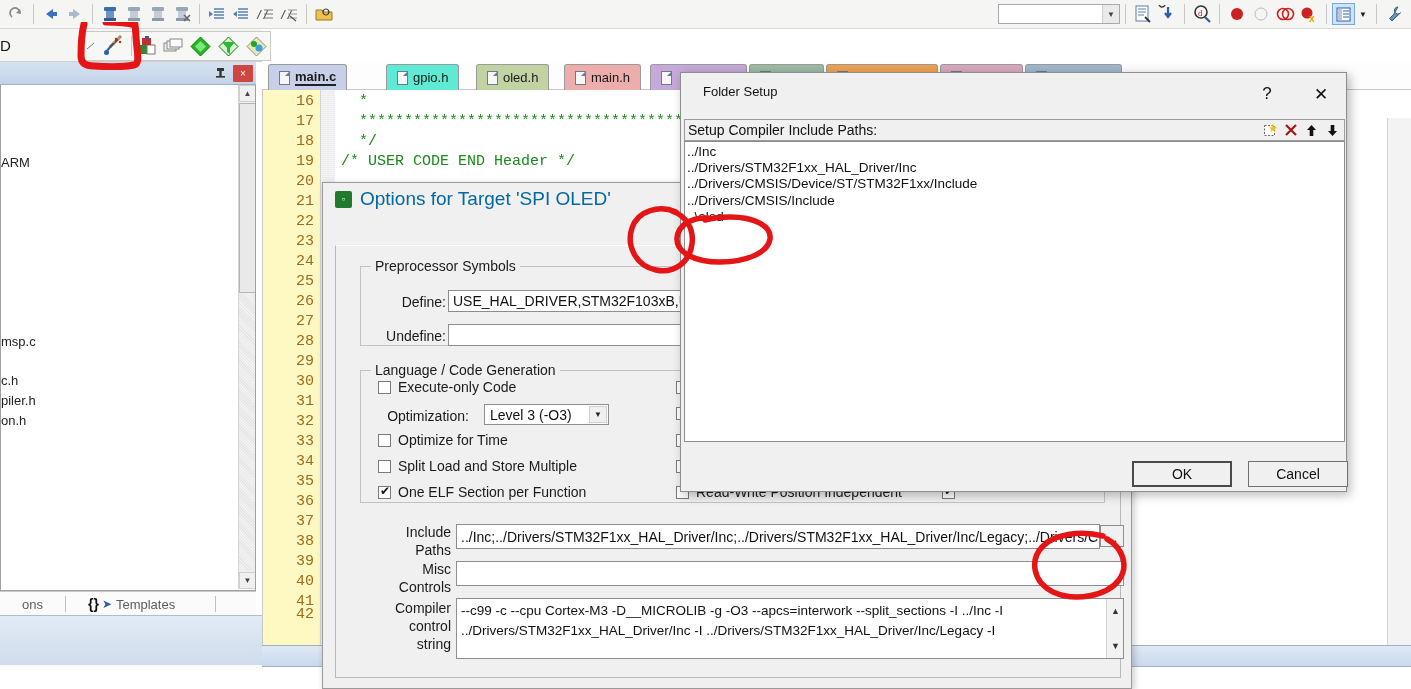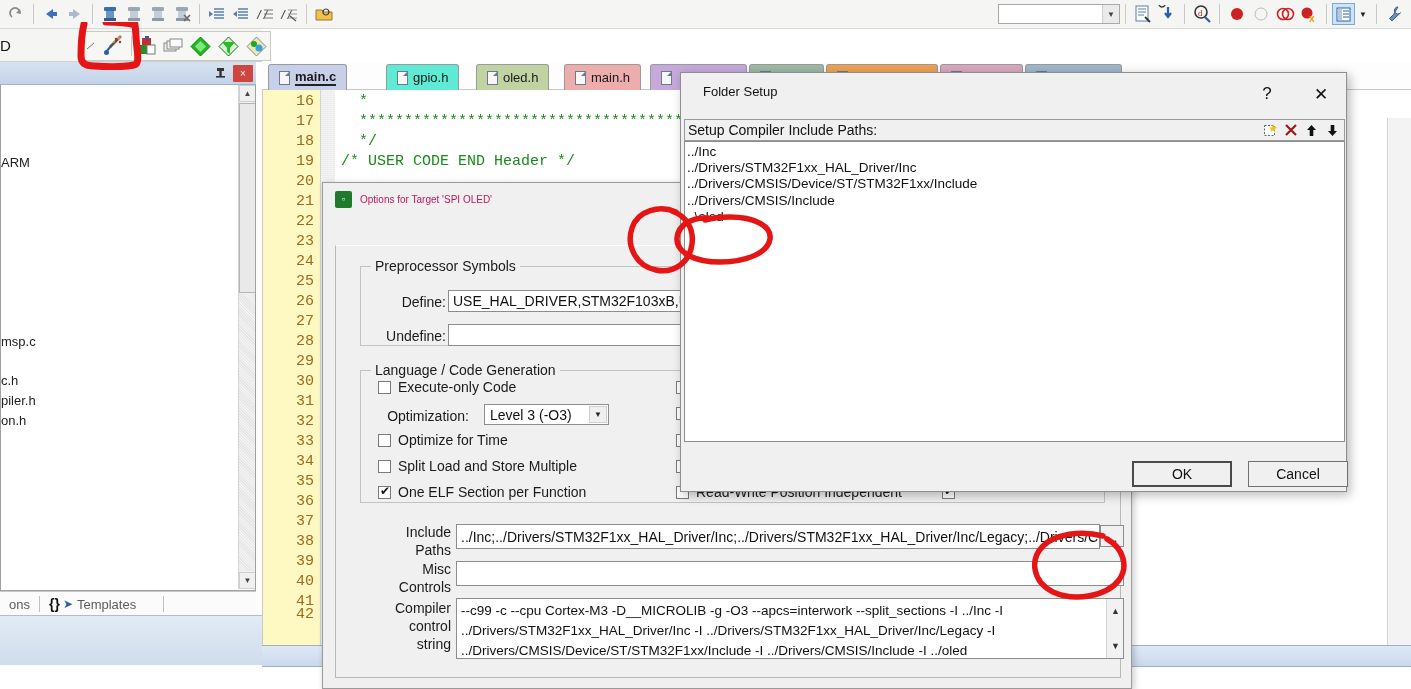--- a/index.html
+++ b/index.html
@@ -80,21 +80,21 @@
     display:flex;align-items:center;justify-content:center;font-size:8px;color:#444;}
   .sc-thumb { position:absolute; left:0; top:18px; width:17px; height:190px;
     background:#e9e9e9; border:1px solid #b5b5b5;}
   .sc-track-dot { position:absolute; left:0; top:209px; width:17px; height:277px;
     background: repeating-linear-gradient(45deg,#f2f2f2,#f2f2f2 1px,#e6e6e6 1px,#e6e6e6 2px);}
   .left-tabs {
     position:absolute; left:0; top:529px; width:256px; height:25px;
     background:#fbfbfb; border-top:1px solid #c8c8c8;
     display:flex; align-items:center; font-size:13px; color:#5d5d5d;
   }
-  .ltab { display:flex;align-items:center; padding:0 9px; height:24px;}
+  .ltab { display:flex;align-items:center; padding:0 22px; height:24px;}
   .ltab-div { width:1px;height:16px;background:#c0c0c0;}
   .left-bottom-strip {
     position:absolute; left:0; top:615px; width:262px; height:50px;
     background: linear-gradient(to bottom,#e2ebf5,#cfdcec);
     border-top:1px solid #aebdd1;
   }
   .bottom-clip-text {
     position:absolute; left:2px; top:675px; font-size:13px; color:#222;
     white-space:nowrap; overflow:hidden; width:700px; height:14px;
     font-family:"Liberation Serif", serif;
@@ -169,21 +169,21 @@
     background:#f0f0f0; border:1px solid #9a9a9a;
     box-shadow: 2px 2px 7px rgba(0,0,0,0.22);
   }
   .optdlg-title {
     height:32px; display:flex; align-items:center; gap:8px; padding-left:12px;
     background:#f0f0f0;
   }
   .opt-ico { width:17px;height:17px;background:#1f7a2e;border-radius:2px;
     display:flex;align-items:center;justify-content:center;color:#fff;font-size:9px;
     font-weight:bold; font-family:"Liberation Sans",sans-serif;}
-  .opt-title-text { font-size:10px; color:#be185d; }
+  .opt-title-text { font-size:19px; color:#0369a1; }
   .opt-tabs {
     position:absolute; left:12px; top:38px; height:26px; display:flex; align-items:flex-end;
   }
   .opt-tab {
     height:24px; padding:0 9px; background:#f0f0f0;
     border-left:1px solid #fff; border-right:1px solid #9a9a9a;
     display:flex; align-items:center;
     font-size:14px; color:#111; font-family:"Liberation Mono", monospace;
   }
   .opt-body {
@@ -692,21 +692,20 @@
       <div class="fld-label" style="left:30px;top:333px;width:85px">Controls</div>
       <div class="txtfield" style="left:120px;top:315px;width:668px;height:25px"></div>
 
       <div class="fld-label" style="left:24px;top:354px;width:91px">Compiler</div>
       <div class="fld-label" style="left:24px;top:372px;width:91px">control</div>
       <div class="fld-label" style="left:24px;top:390px;width:91px">string</div>
 
       <div class="textarea" style="left:120px;top:352px;width:668px;height:61px">
         <div style="white-space:nowrap">--c99 -c --cpu Cortex-M3 -D__MICROLIB -g -O3 --apcs=interwork --split_sections -I ../Inc -I</div>
         <div style="white-space:nowrap">../Drivers/STM32F1xx_HAL_Driver/Inc -I ../Drivers/STM32F1xx_HAL_Driver/Inc/Legacy -I</div>
-        <div style="white-space:nowrap">../Drivers/CMSIS/Device/ST/STM32F1xx/Include -I ../Drivers/CMSIS/Include -I ../oled</div>
         <div class="ta-scroll">
           <div style="position:absolute;top:2px;left:0;width:17px;text-align:center;font-size:9px;color:#333">▲</div>
           <div style="position:absolute;bottom:2px;left:0;width:17px;text-align:center;font-size:9px;color:#333">▼</div>
         </div>
       </div>
 
     </div>
   </div>
 
   <div class="folderdlg">

